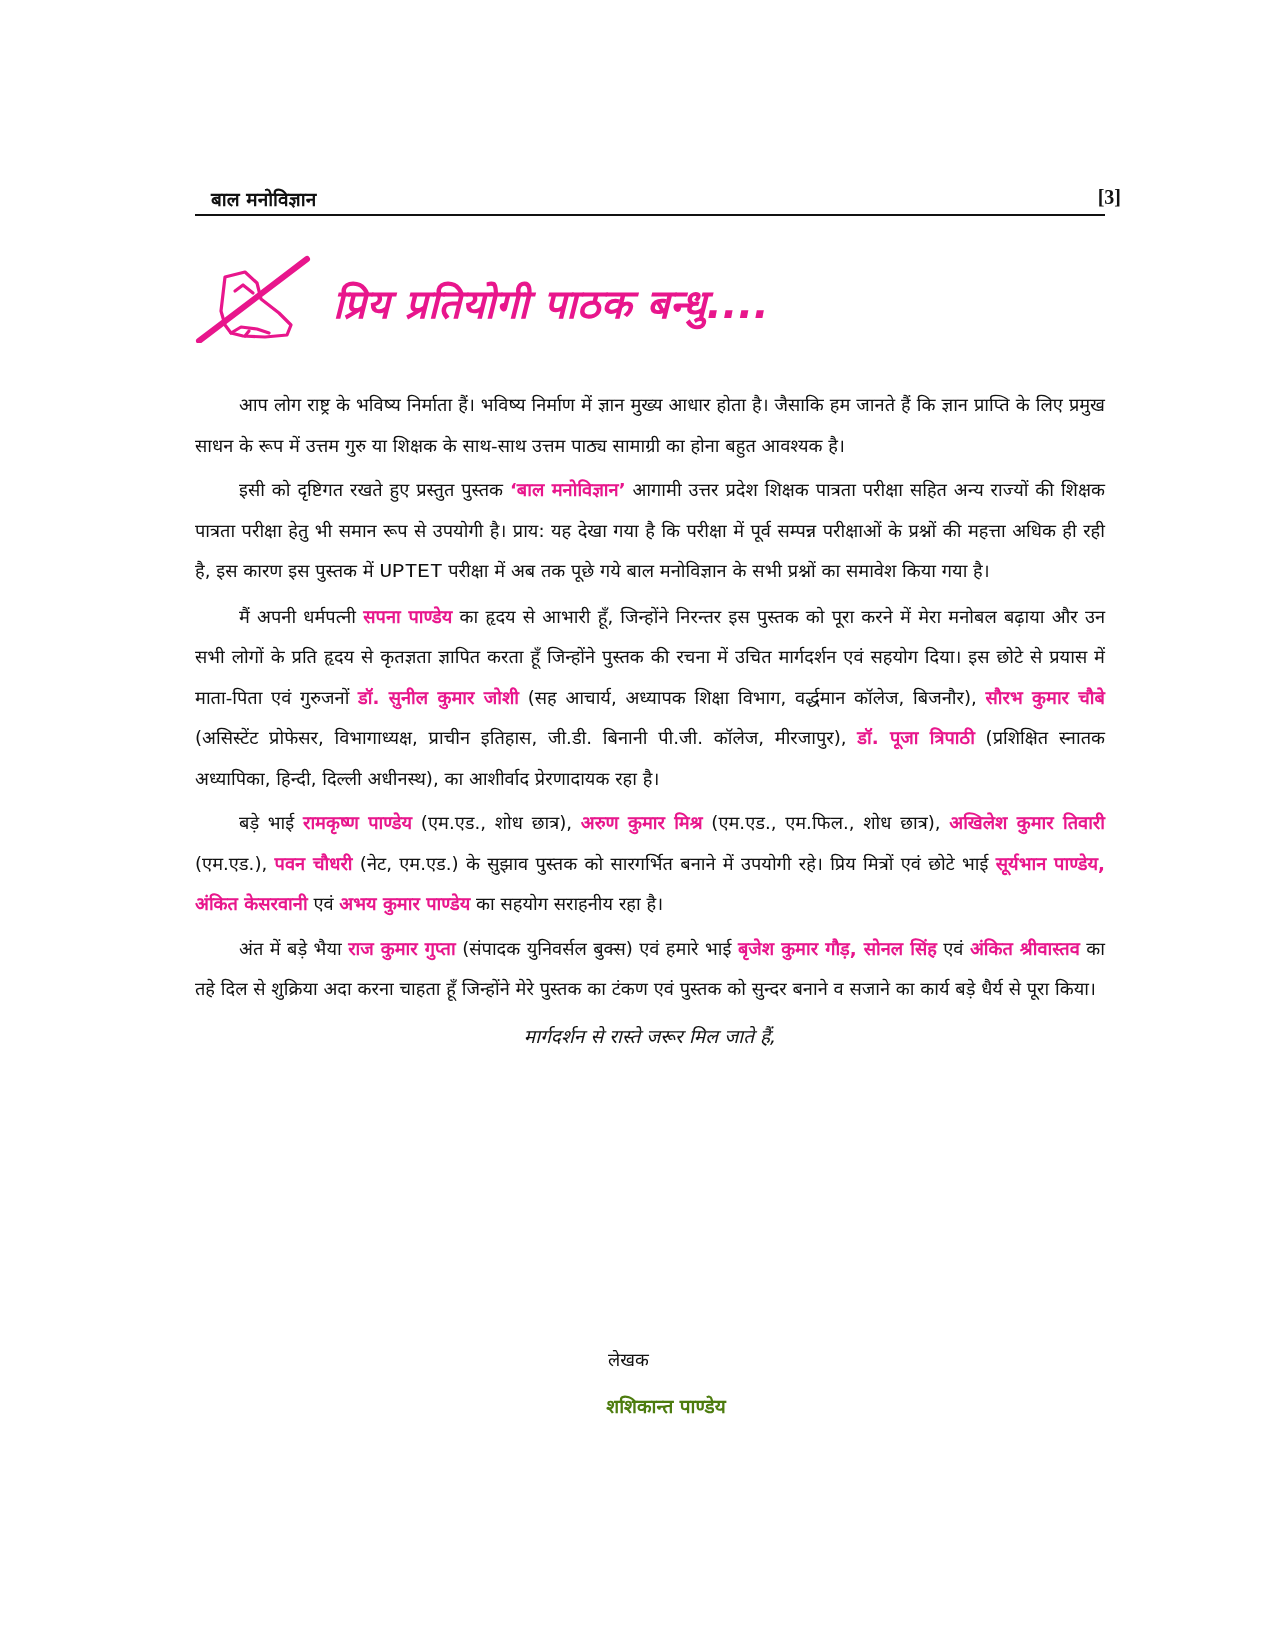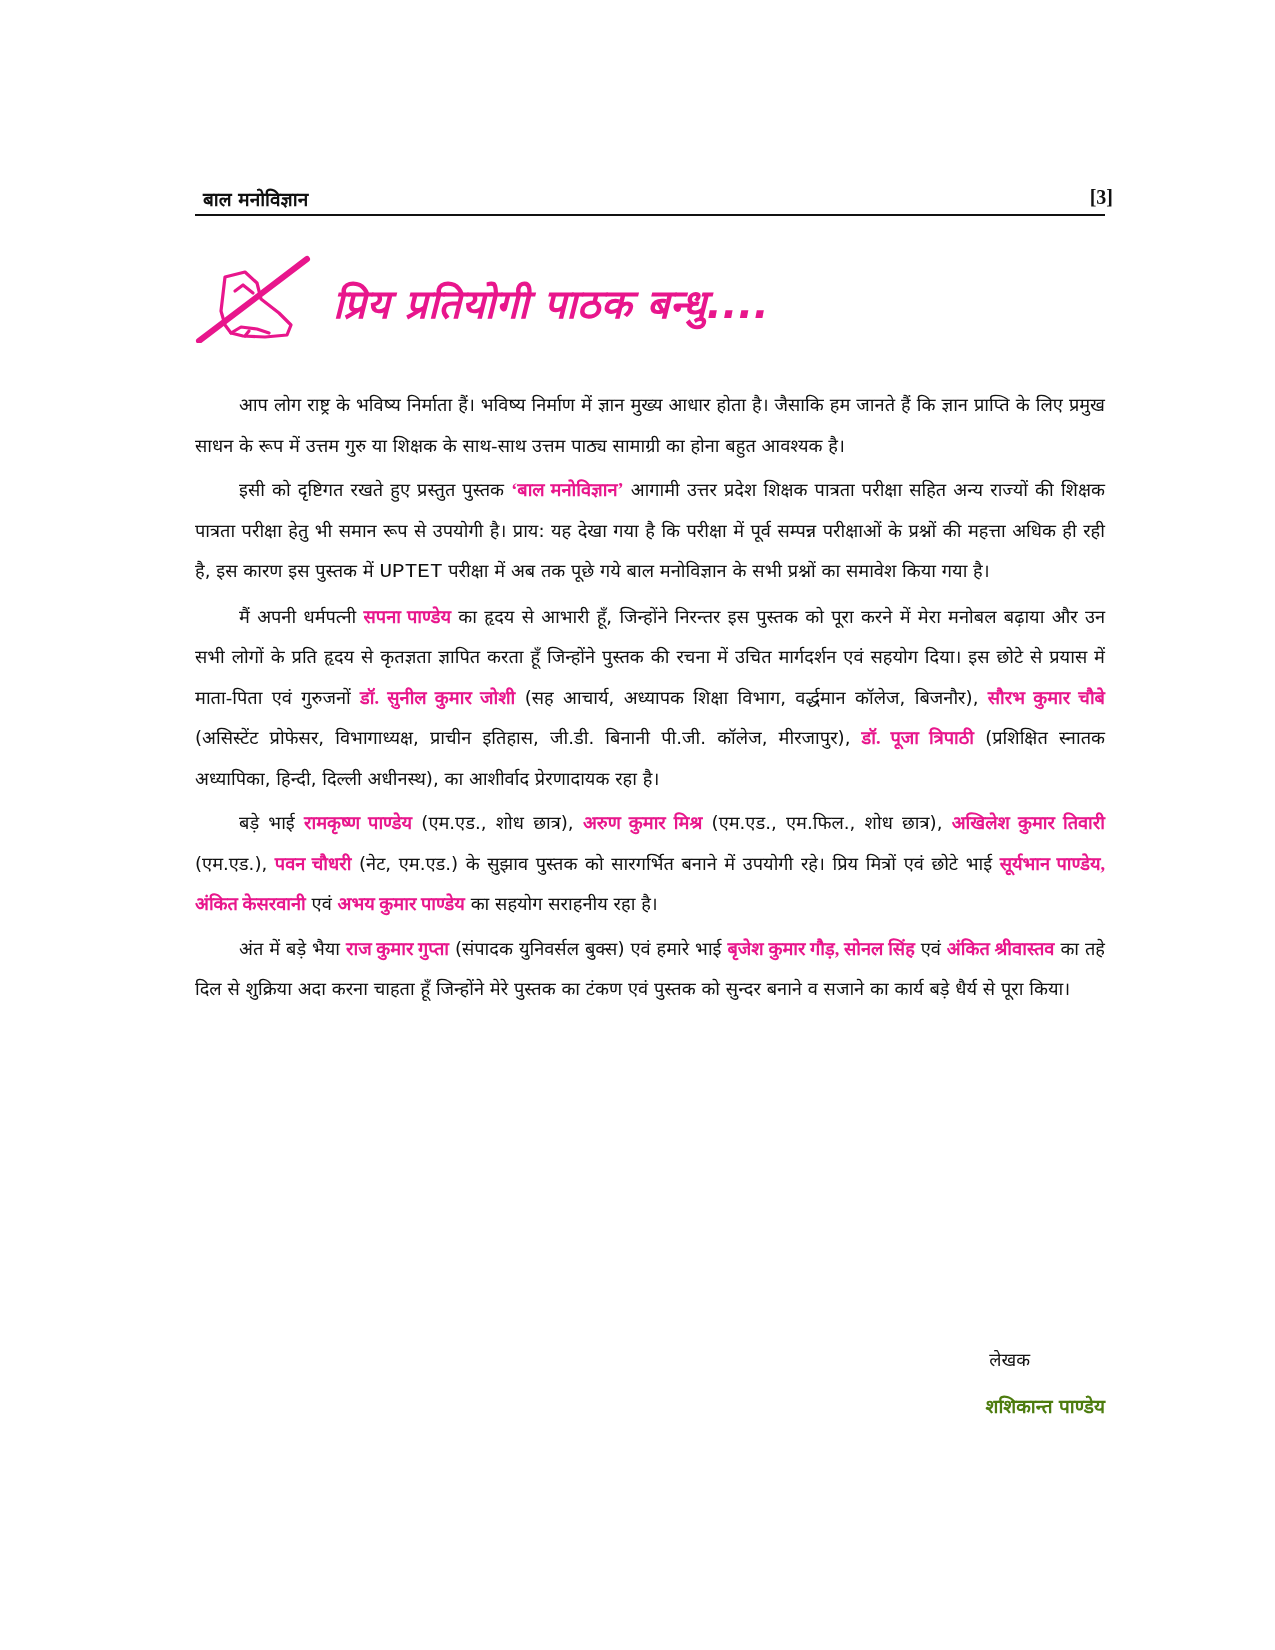--- a/index.html
+++ b/index.html
@@ -1,32 +1,32 @@
 <!DOCTYPE html>
 <html><head>
 <meta charset="utf-8">
 <style>
   html, body { margin:0; padding:0; background:#ffffff; }
   body { width:1275px; height:1650px; position:relative; overflow:hidden;
          font-family:"DejaVu Sans", "Liberation Sans", sans-serif; color:#111; }
   .page { position:absolute; left:195px; top:0; width:910px; }
-  .running-head { position:absolute; top:186px; left:8px; width:910px; height:26px;
+  .running-head { position:absolute; top:186px; left:16px; width:910px; height:26px;
                   font-size:19px; font-weight:bold; }
   .running-head .left { position:absolute; left:0; top:0; }
   .running-head .right { position:absolute; right:0; top:0; font-family:"Liberation Serif", serif; font-size:20px; }
   .rule { position:absolute; top:214px; left:0; width:910px; height:0; border-top:2.5px solid #111; }
   .title-row { position:absolute; top:255px; left:0; height:90px; width:910px; }
   .pen-icon { position:absolute; left:0; top:0; width:120px; height:88px; }
   .title { position:absolute; left:138px; top:20px; font-size:40px; font-weight:bold; color:#E8168C; letter-spacing:0.5px;font-style:italic; }
   .body { position:absolute; top:385px; left:0; width:910px; font-size:18.2px; line-height:40.5px; text-align:justify; }
   .body p { margin:0 0 4px 0; text-indent:44px; }
-  .hl { color:#E8168C; font-weight:bold;font-family:Liberation Serif, serif; }
+  .hl { color:#E8168C; font-weight:bold; }
   .latin { font-family:Liberation Mono, monospace; font-size:21px; }
   .quote { text-align:center; font-style:italic; font-size:19px; line-height:44px; margin-top:2px; }
-  .sign { position:absolute; left:0; width:910px; text-align:right; }
+  .sign { position:absolute; left:16px; width:910px; text-align:center; }
   .sign-label { top:1347px; font-size:18px; padding-right:75px; box-sizing:border-box; }
   .sign-name { top:1393px; font-size:19px; font-weight:bold; color:#4d7c0f; padding-right:0; }
 </style>
 </head>
 <body>
 
 <div class="page">
 
   <div class="running-head">
     <span class="left">बाल मनोविज्ञान</span>
@@ -57,19 +57,20 @@
     <p>
       <span>मैं अपनी धर्मपत्नी </span><span class="hl">सपना पाण्डेय</span><span> का हृदय से आभारी हूँ, जिन्होंने निरन्तर इस पुस्तक को पूरा करने में मेरा मनोबल बढ़ाया और उन सभी लोगों के प्रति हृदय से कृतज्ञता ज्ञापित करता हूँ जिन्होंने पुस्तक की रचना में उचित मार्गदर्शन एवं सहयोग दिया। इस छोटे से प्रयास में माता-पिता एवं गुरुजनों </span><span class="hl">डॉ. सुनील कुमार जोशी</span><span> (सह आचार्य, अध्यापक शिक्षा विभाग, वर्द्धमान कॉलेज, बिजनौर), </span><span class="hl">सौरभ कुमार चौबे</span><span> (असिस्टेंट प्रोफेसर, विभागाध्यक्ष, प्राचीन इतिहास, जी.डी. बिनानी पी.जी. कॉलेज, मीरजापुर), </span><span class="hl">डॉ. पूजा त्रिपाठी</span><span> (प्रशिक्षित स्नातक अध्यापिका, हिन्दी, दिल्ली अधीनस्थ), का आशीर्वाद प्रेरणादायक रहा है।</span>
     </p>
     <p>
       <span>बड़े भाई </span><span class="hl">रामकृष्ण पाण्डेय</span><span> (एम.एड., शोध छात्र), </span><span class="hl">अरुण कुमार मिश्र</span><span> (एम.एड., एम.फिल., शोध छात्र), </span><span class="hl">अखिलेश कुमार तिवारी</span><span> (एम.एड.), </span><span class="hl">पवन चौधरी</span><span> (नेट, एम.एड.) के सुझाव पुस्तक को सारगर्भित बनाने में उपयोगी रहे। प्रिय मित्रों एवं छोटे भाई </span><span class="hl">सूर्यभान पाण्डेय, अंकित केसरवानी</span><span> एवं </span><span class="hl">अभय कुमार पाण्डेय</span><span> का सहयोग सराहनीय रहा है।</span>
     </p>
     <p>
       <span>अंत में बड़े भैया </span><span class="hl">राज कुमार गुप्ता</span><span> (संपादक युनिवर्सल बुक्स) एवं हमारे भाई </span><span class="hl">बृजेश कुमार गौड़, सोनल सिंह</span><span> एवं </span><span class="hl">अंकित श्रीवास्तव</span><span> का तहे दिल से शुक्रिया अदा करना चाहता हूँ जिन्होंने मेरे पुस्तक का टंकण एवं पुस्तक को सुन्दर बनाने व सजाने का कार्य बड़े धैर्य से पूरा किया।</span>
     </p>
     <div class="quote">
+      <div>मार्गदर्शन से रास्ते जरूर मिल जाते हैं,</div>
     </div>
   </div>
 
   <div class="sign sign-label">लेखक</div>
   <div class="sign sign-name">शशिकान्त पाण्डेय</div>
 
 </div>
 
 </body></html>

